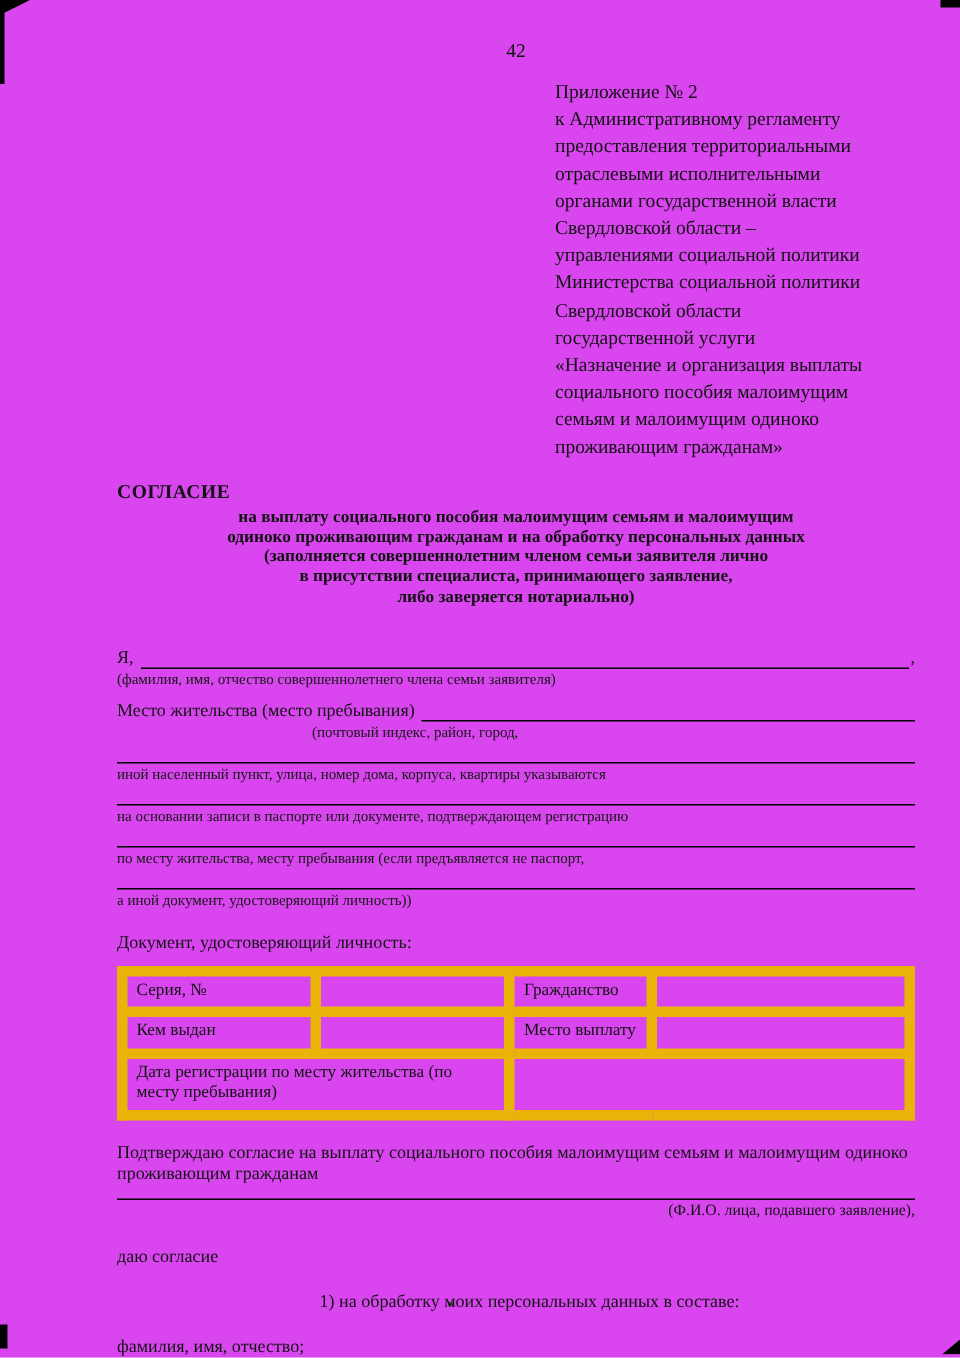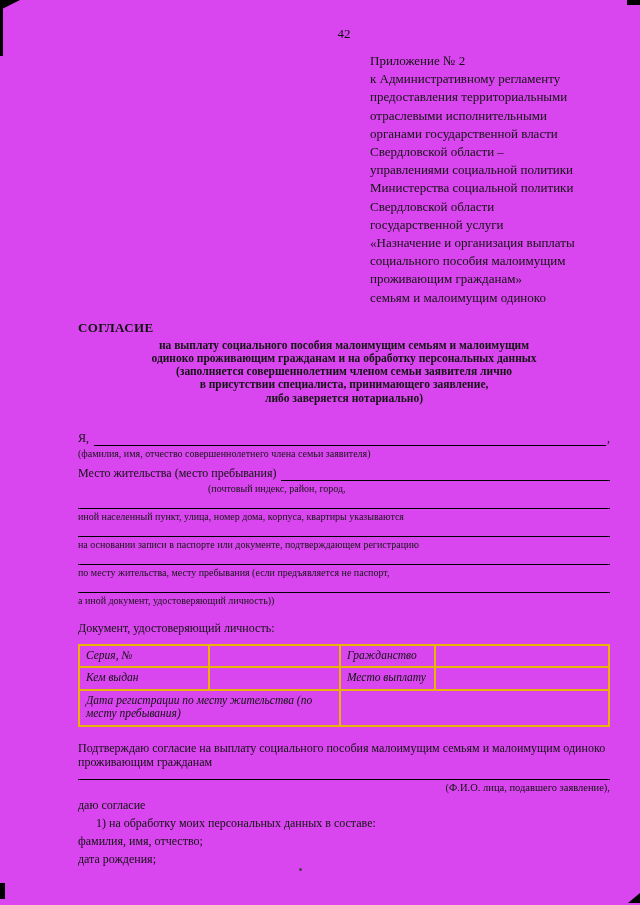--- a/index.html
+++ b/index.html
@@ -24,28 +24,28 @@
   .fill-row .label { white-space:nowrap; padding-right:5px; line-height:15px; }
   .fill-row .tail { white-space:nowrap; padding-left:1px; line-height:15px; }
   .fill-line { flex:1; border-bottom:1px solid #000; height:15px; }
 
   .caption { font-size:10px; line-height:12px; text-align:left; margin-top:2px; color:#161616; }
   .rule { border-bottom:1px solid #000; height:0; margin-top:13px; }
 
   .doc-label { margin-top:14px; font-size:12px; }
 
   table.identity { border-collapse:collapse; width:100%; margin-top:8px; font-size:11.5px; }
-  table.identity td { border:2px solid #eab308; padding:3px 6px 4px 6px; vertical-align:top; line-height:13.5px; height:22px;font-style:italic; }
+  table.identity td { border:7px solid #eab308; padding:3px 6px 4px 6px; vertical-align:top; line-height:13.5px; height:22px; }
 
   .confirm { margin-top:14px; font-size:12px; line-height:14.5px; }
   .rule-wide { border-bottom:1px solid #000; height:0; margin-top:9px; }
   .caption-left { font-size:10.5px; line-height:12px; margin-top:2px; margin-left:52px; text-align:right; }
 
-  .plain { font-size:12px; line-height:14px; margin-top:4px; }
-  .indent { margin-left:18px; }
+  .plain { font-size:12px; line-height:14px; margin-top:16px; }
+  .indent { margin-left:18px;text-align:center; }
 
   
   .artifact { position:absolute; background:#000; }
   .a-tl-tri { left:0; top:0; width:20px; height:10px; clip-path:polygon(0 0,100% 0,0 100%); }
   .a-left-bar { left:0; top:0; width:3px; height:56px; }
   .a-tr { right:0; top:0; width:13px; height:5px; }
   .a-bl { left:0; bottom:6px; width:5px; height:16px; }
   .a-br { right:0; bottom:2px; width:12px; height:10px; clip-path:polygon(100% 0,100% 100%,0 100%); }
   .speck { left:299px; top:868px; width:3px; height:3px; border-radius:50%; background:#444; }
 </style>
@@ -71,22 +71,22 @@
       <div>предоставления территориальными</div>
       <div>отраслевыми исполнительными</div>
       <div>органами государственной власти</div>
       <div>Свердловской области –</div>
       <div>управлениями социальной политики</div>
       <div>Министерства социальной политики</div>
       <div>Свердловской области</div>
       <div>государственной услуги</div>
       <div>«Назначение и организация выплаты</div>
       <div>социального пособия малоимущим</div>
+      <div>семьям и малоимущим одиноко</div>
       <div>проживающим гражданам»</div>
-      <div>семьям и малоимущим одиноко</div>
     </div>
 
     <div class="title">СОГЛАСИЕ</div>
 
     <div class="subtitle">
       <div>на выплату социального пособия малоимущим семьям и малоимущим</div>
       <div>одиноко проживающим гражданам и на обработку персональных данных</div>
       <div>(заполняется совершеннолетним членом семьи заявителя лично</div>
       <div>в присутствии специалиста, принимающего заявление,</div>
       <div>либо заверяется нотариально)</div>

